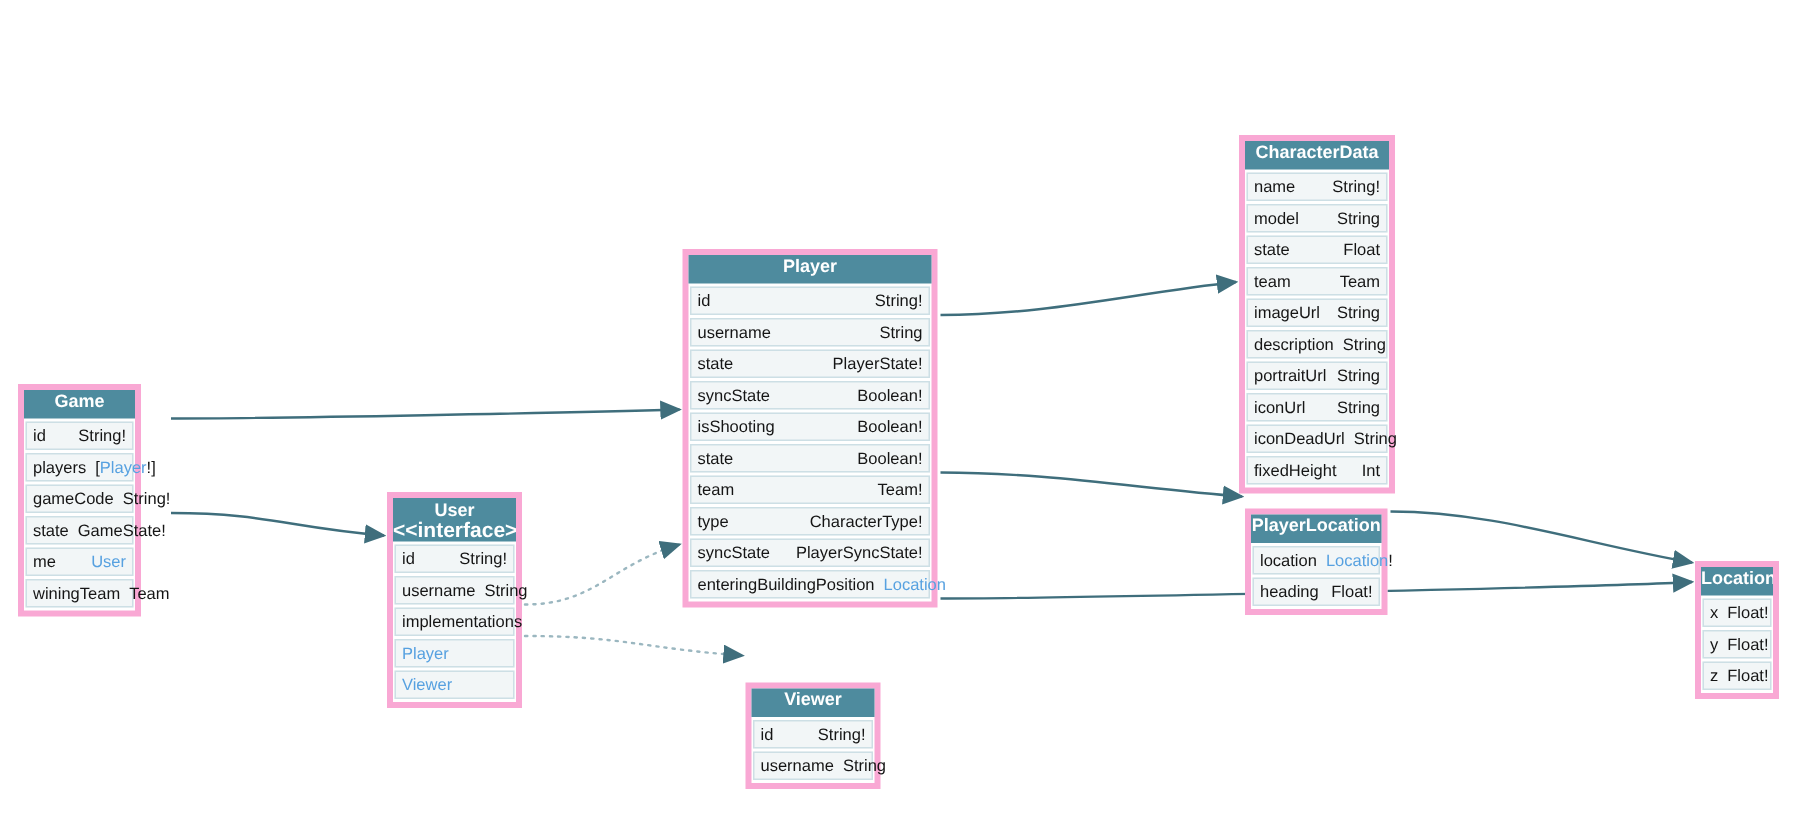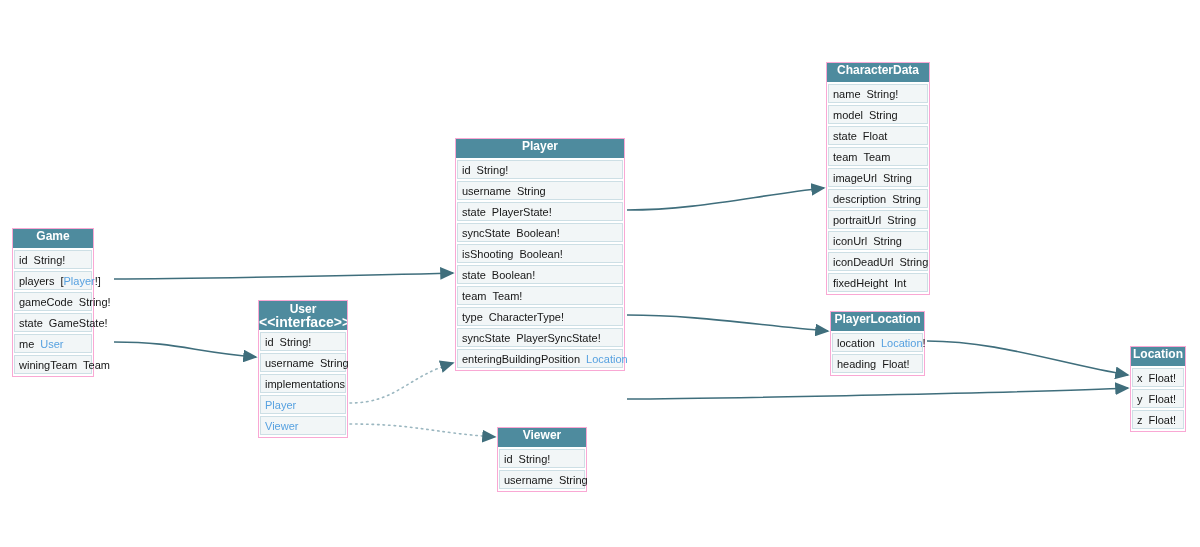--- a/index.html
+++ b/index.html
@@ -2,34 +2,34 @@
 <html><head>
 <meta charset="utf-8">
 <style>
   html,body { margin:0; padding:0; background:#ffffff; }
   body { font-family:"Liberation Sans", sans-serif; }
   #canvas {
     position:relative; width:1200px; height:547px; background:#ffffff; overflow:hidden;
   }
   #edge-layer { position:absolute; left:0; top:0; pointer-events:none; }
   .gv-table {
-    position:absolute; background:#ffffff; border:1px solid #f9a8d4;
-    box-sizing:border-box; z-index:2;
+    position:absolute; background:#ffffff; border:4px solid #f9a8d4;
+    box-sizing:border-box; z-index:2;margin-top:28px;
   }
   .gv-header {
     background:#4e8b9e; color:#ffffff; text-align:center; font-weight:bold;
     font-size:12px; line-height:19px; height:19px; overflow:hidden;
   }
   .gv-header.with-sub { height:29px; line-height:normal; padding-top:1px; box-sizing:border-box; }
   .gv-header .gv-title { display:block; line-height:15px; }
   .gv-header .gv-sub { display:block; font-size:14px; font-weight:bold; line-height:10px; }
   .gv-body { padding:2px 0 0 0; }
   .gv-row {
     height:19px; margin:0 1px 2px 1px; background:#f2f6f7; border:1px solid #cddfe5;
-    box-sizing:border-box; display:flex; align-items:center;
+    box-sizing:border-box; display:flex; justify-content:space-between; align-items:center;
     padding:0 4px; font-size:11px; white-space:nowrap; color:#151515;
   }
   .gv-field { color:#151515; }
   .gv-type  { color:#151515; margin-left:6px; }
   .lnk { color:#57a1e0; }
 </style>
 </head>
 <body>
 
 <div id="canvas" style="width: 1200px; height: 547px; background: rgb(255, 255, 255);">

